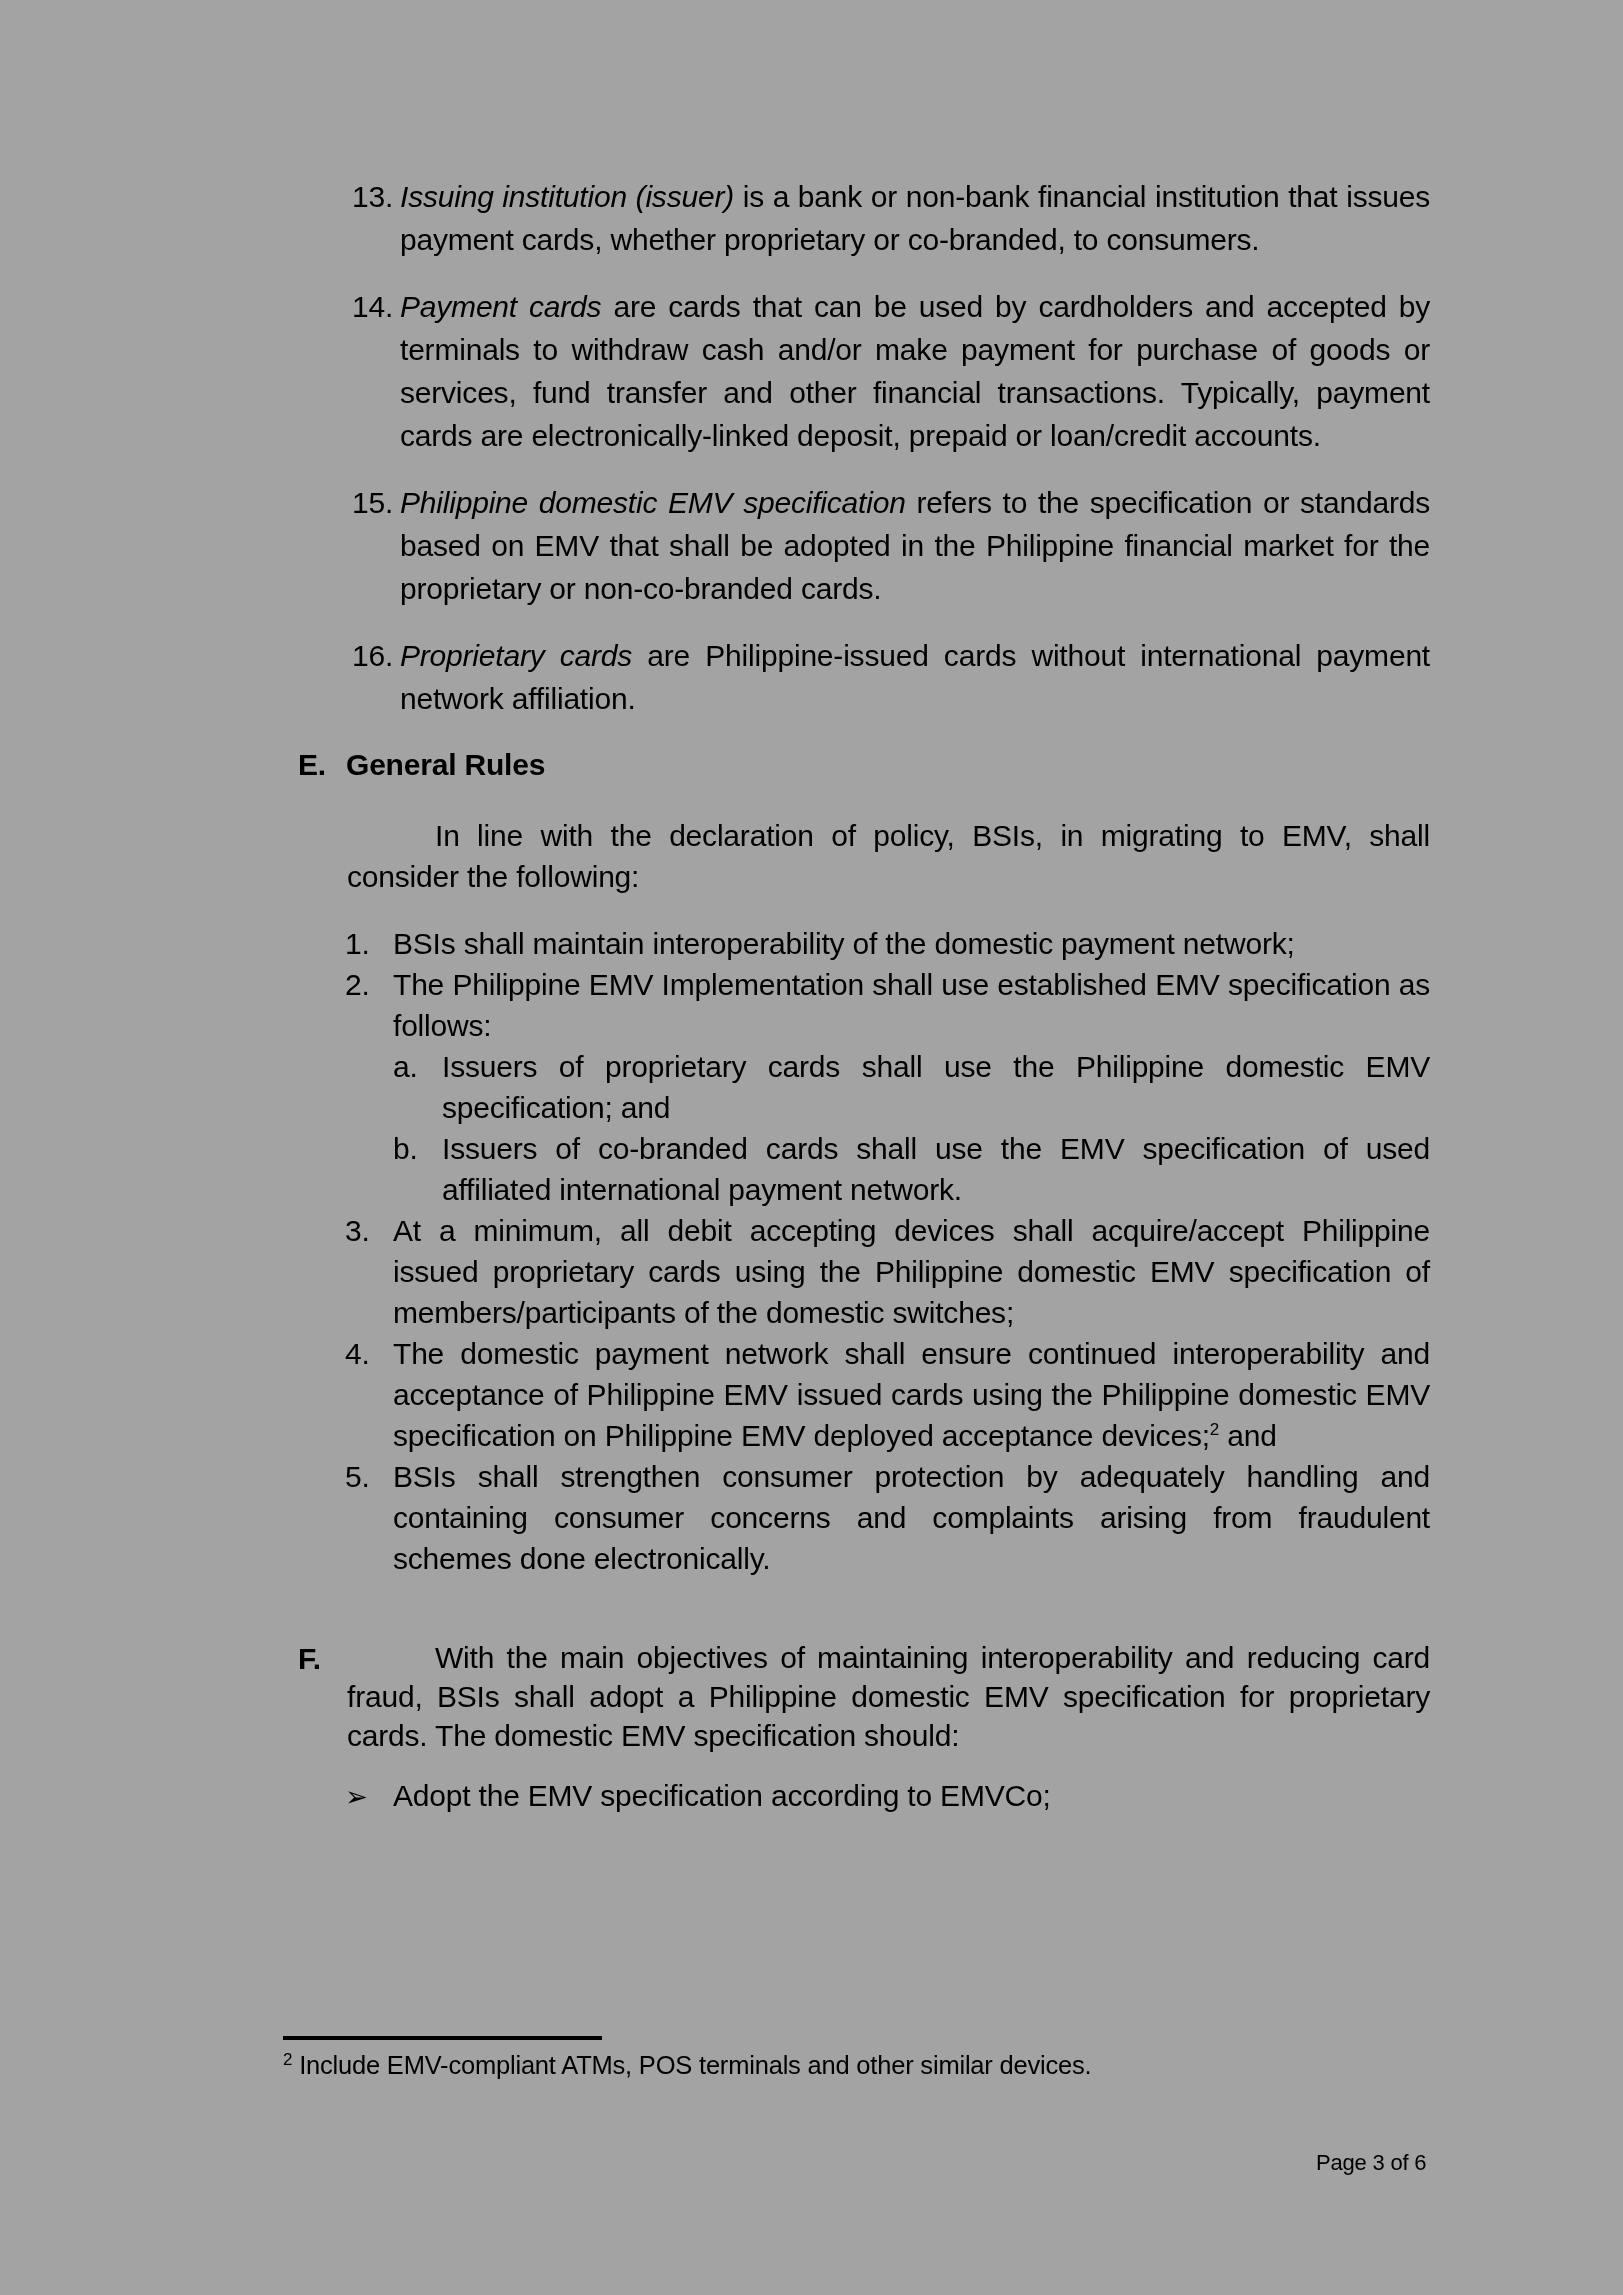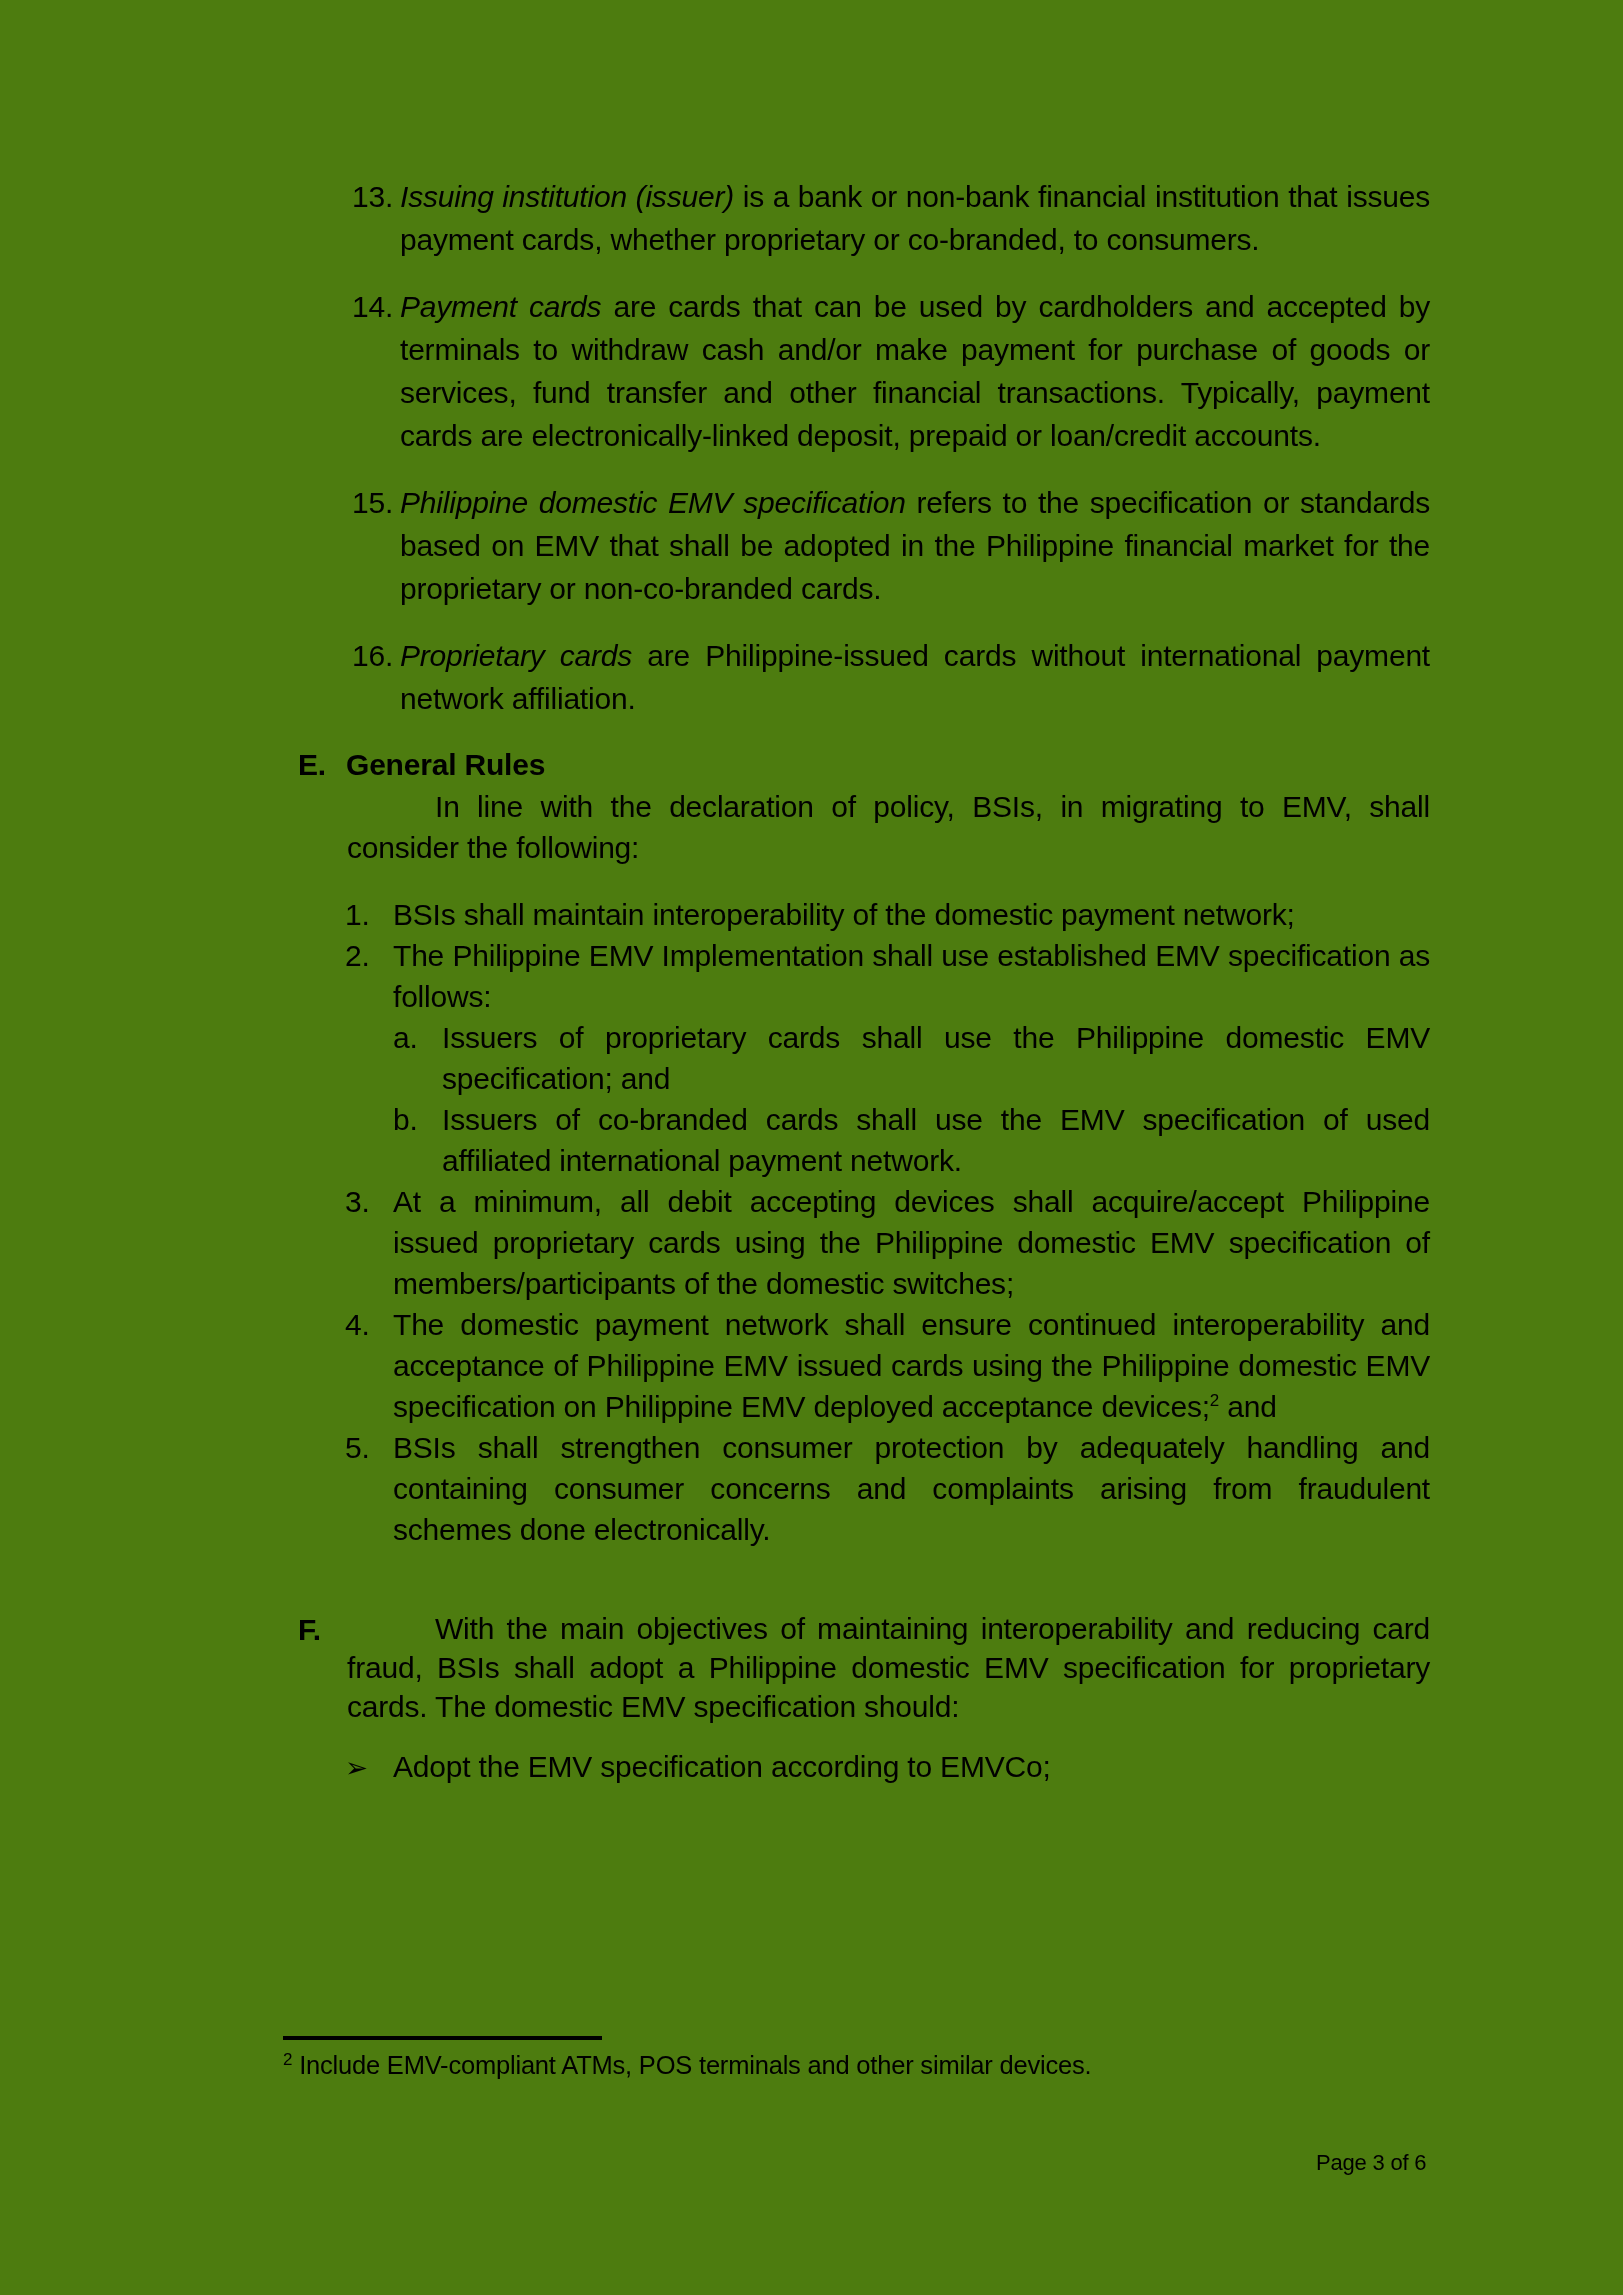--- a/index.html
+++ b/index.html
@@ -1,21 +1,21 @@
 <!DOCTYPE html>
 <html style="font-size:10.5px"><head>
 <meta charset="utf-8">
 <style>
   * { margin:0; padding:0; box-sizing:border-box; }
   html, body { background:#ffffff; }
   .page {
     position:relative;
     width:1623px;
     height:2295px;
-    background:#4d7c0f;
+    background:#a3a3a3;
     font-family:"Liberation Sans", sans-serif;
     color:#000000;
     overflow:hidden;
   }
   .doc {
     position:absolute;
     left:298px;
     top:175px;
     width:1132px;
     font-size:30px;
@@ -41,21 +41,21 @@
   }
   .sec-letter { position:absolute; left:0; top:0; }
   #e-head { margin-top:17px; }
   
   .intro {
     margin-left:49px;
     text-indent:88px;
     text-align:justify;
     line-height:41px;
   }
-  #e-intro { }
+  #e-intro { margin-top:29px; }
   
   .rules { margin-left:47px; margin-top:26px; }
   .rule {
     position:relative;
     padding-left:48px;
     line-height:41px;
     text-align:justify;
   }
   .rule-num { position:absolute; left:0; top:0; }
   .sub {

